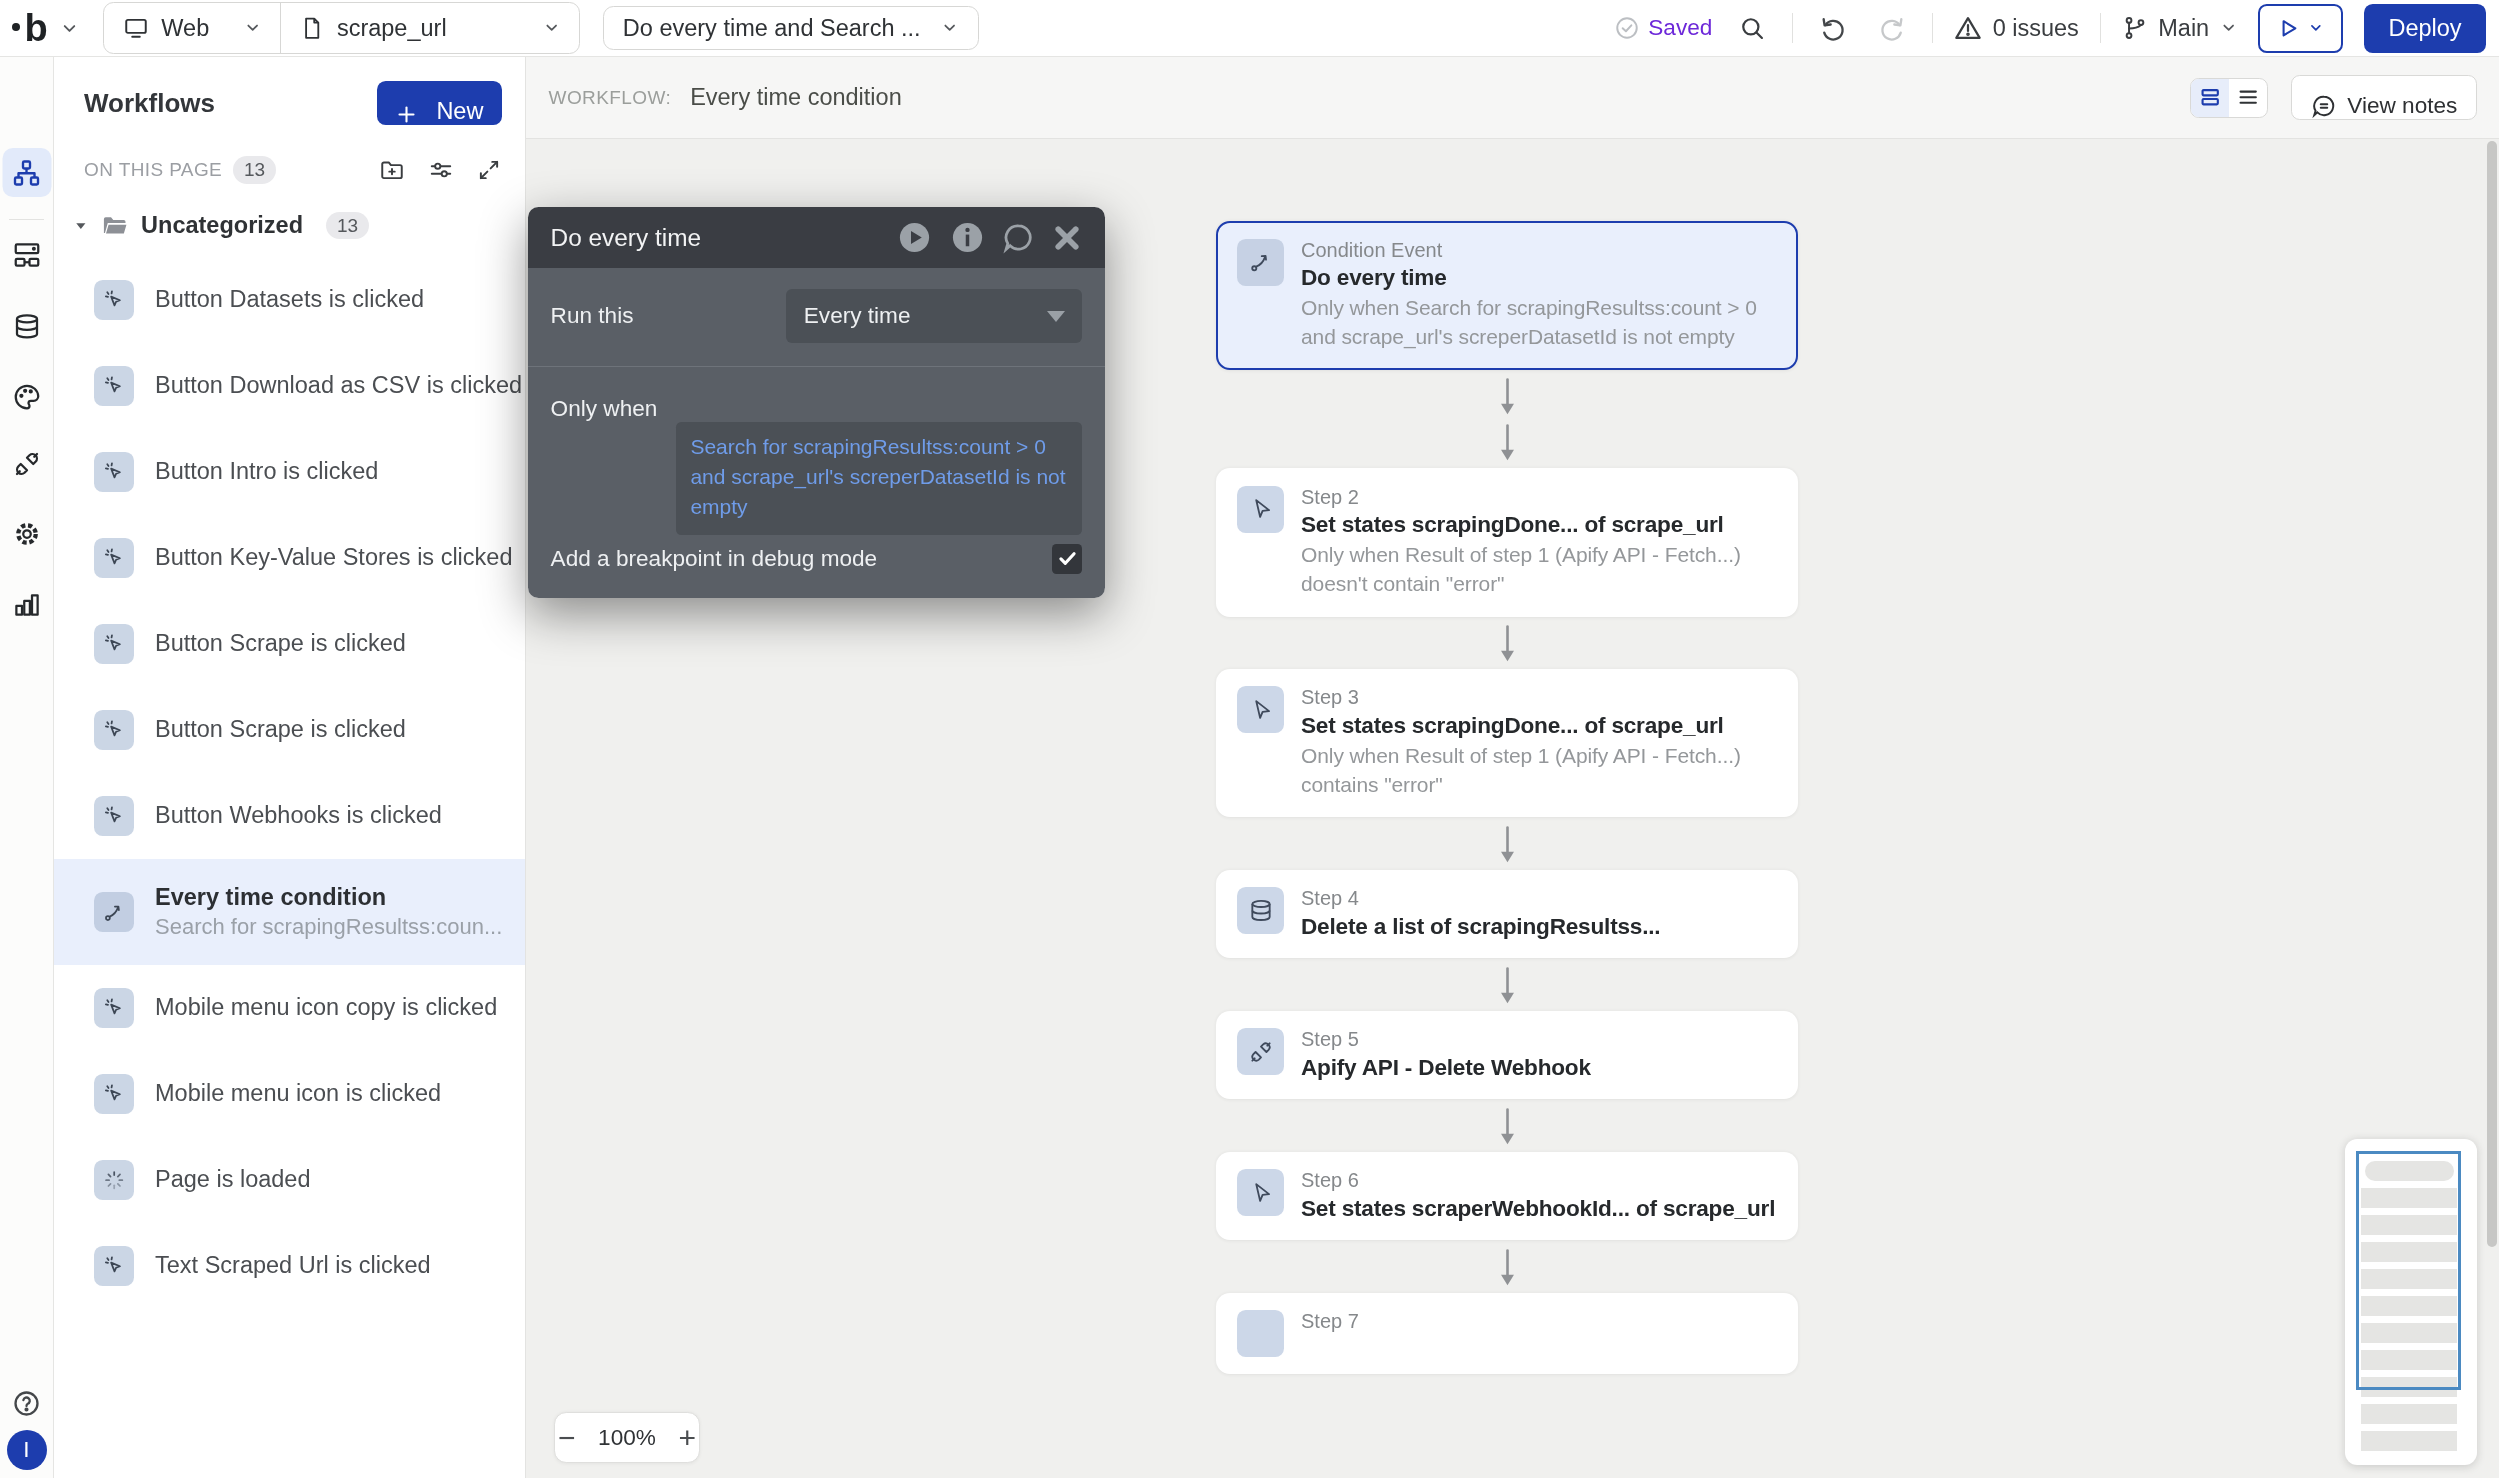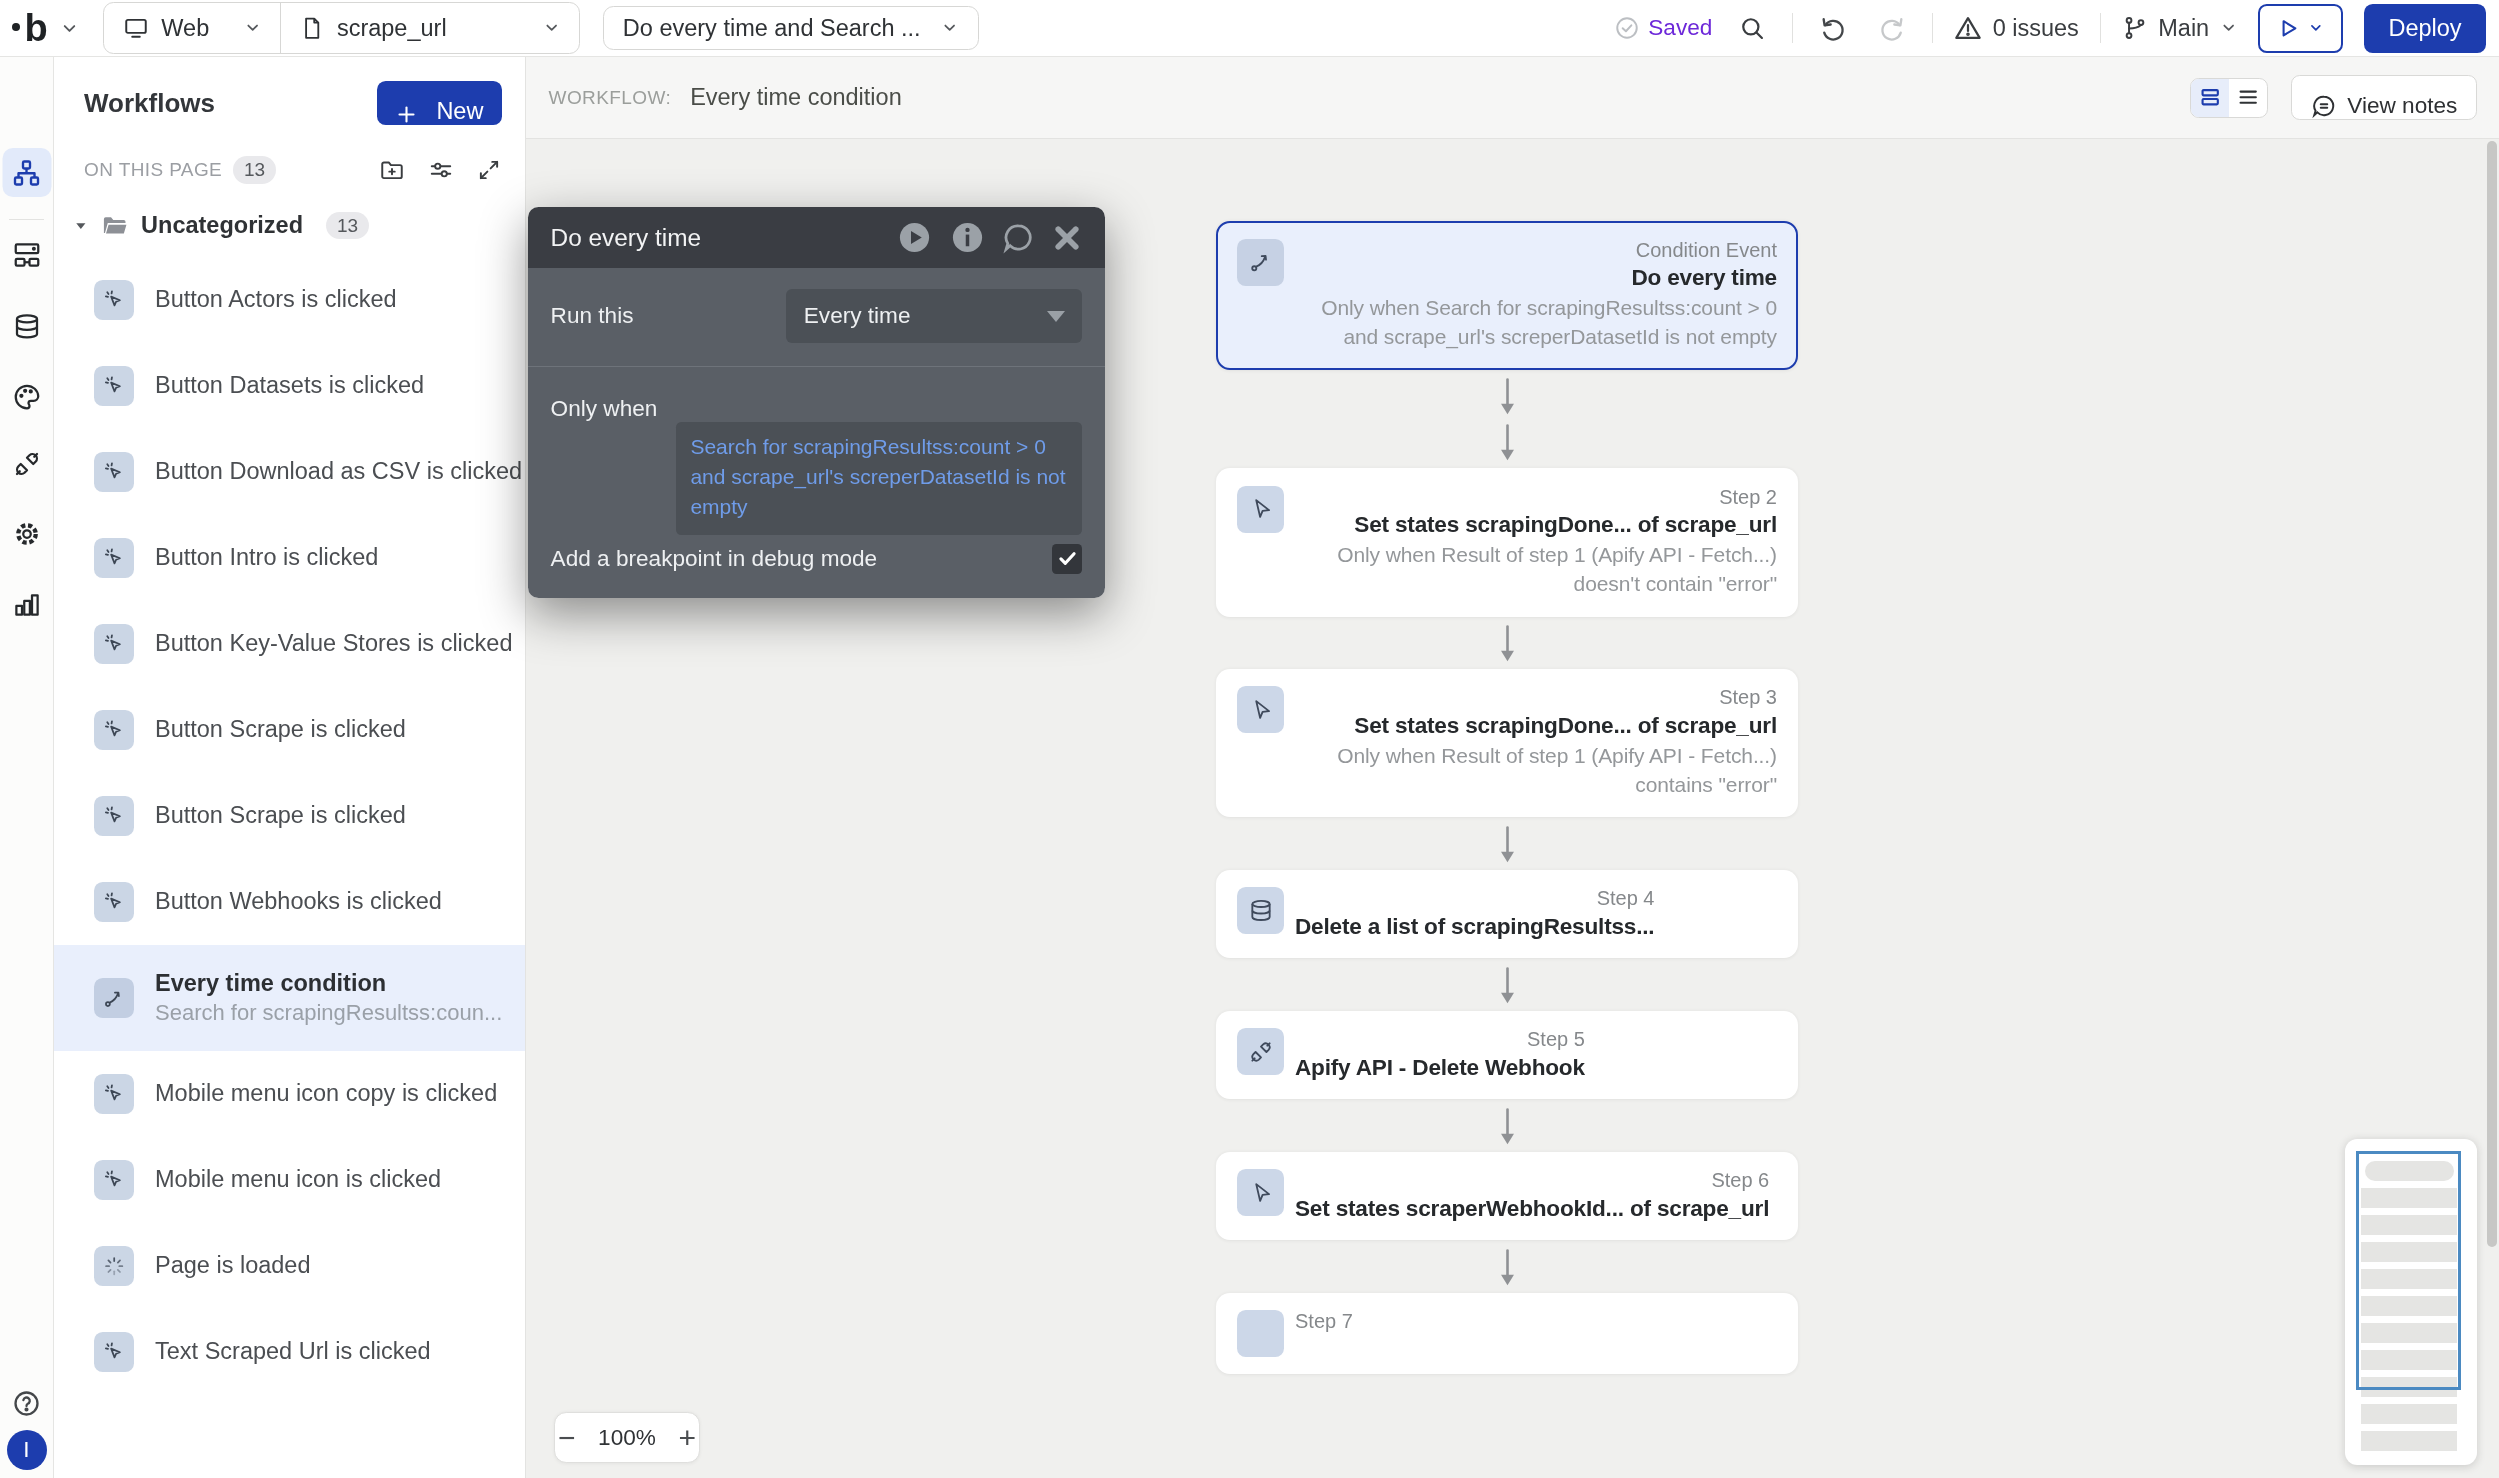--- a/index.html
+++ b/index.html
@@ -80,21 +80,21 @@
   .wf-title { font-size:23.5px; color:#4a4d48; margin-left:19px; }
   .strip-right { margin-left:auto; display:flex; align-items:center; gap:22.6px; }
   .view-toggle { display:flex; background:#fff; border:0.9px solid #d9d9d7; border-radius:8.7px; overflow:hidden; height:40px; }
   .view-seg { width:38px; display:flex; align-items:center; justify-content:center; cursor:pointer; color:#2f3235; }
   .view-seg.active { background:#e7edfa; color:#1d3dae; }
   .view-notes-btn { display:flex; align-items:flex-end; gap:10.5px; background:#fff; border:0.9px solid #d9d9d7; border-radius:8.7px;
     height:45px; padding:0 19px; font-size:22.6px; color:#2e3033; cursor:pointer; font-family:inherit; }
 
   .flow { position:absolute; left:690px; top:164px; width:582px; display:flex; flex-direction:column; align-items:stretch; }
   .flow-card { background:#fff; border-radius:14px; box-shadow:0 0.9px 3.5px rgba(40,40,40,0.07);
-    display:flex; gap:11px; padding:17.4px 21px; cursor:pointer;text-align:right; }
+    display:flex; gap:17px; padding:17.4px 21px; cursor:pointer; }
   .flow-card.event { background:#e9effc; border:2.6px solid #1d3dae; padding:15.7px 19px; }
   .flow-chip { flex:0 0 auto; width:47px; height:47px; border-radius:8.7px; background:#ccd7e8; color:#3f4a5c;
     display:flex; align-items:center; justify-content:center; }
   .flow-card.event .flow-chip { background:#c6d1e4; }
   .flow-text { display:flex; flex-direction:column; gap:1.7px; min-width:0; }
   .flow-kind { font-size:20px; color:#85888b; }
   .flow-title { font-size:22.6px; font-weight:bold; color:#26292c; line-height:1.3; letter-spacing:-0.2px; }
   .flow-title:empty { display:none; }
   .flow-desc { font-size:21px; color:#94979a; line-height:1.38; letter-spacing:-0.1px; }
   .flow-desc:empty { display:none; }
@@ -360,35 +360,20 @@
         </svg>
       <svg width="28" height="28" viewBox="0 0 24 24" fill="#8d9096">
           <path d="M2.5 6a1.5 1.5 0 0 1 1.5-1.5h4.6l1.9 2.3h9A1.5 1.5 0 0 1 21 8.3v1.2H5.8L3.4 18H2.5zM6.5 11h15.3l-2.2 7.5H4.3z"></path>
         </svg>
       <span class="folder-name">Uncategorized</span>
       <span class="badge">13</span>
     </div>
 
     <div class="wf-list">
 
-        <div class="wf-item">
-          <div class="chip" data-icon="cursor-click">
-            <svg class="i-cursor-click" width="24.4" height="24.4" viewBox="0 0 24 24" fill="none" stroke="currentColor" stroke-width="1.7" stroke-linecap="round" stroke-linejoin="round">
-              <path d="M9 8.5l3.3 8.6 1.6-3.6 3.7-1.4z"></path>
-              <line x1="5.2" y1="4.2" x2="6.4" y2="6"></line>
-              <line x1="3.8" y1="8.2" x2="5.9" y2="8.7"></line>
-              <line x1="9.8" y1="3.2" x2="9.4" y2="5.4"></line>
-            </svg>
-
-          </div>
-          <div class="wf-item-text">
-            <div class="wf-item-title">Button Actors is clicked</div>
-
-          </div>
-        </div>
 
         <div class="wf-item">
           <div class="chip" data-icon="cursor-click">
             <svg class="i-cursor-click" width="24.4" height="24.4" viewBox="0 0 24 24" fill="none" stroke="currentColor" stroke-width="1.7" stroke-linecap="round" stroke-linejoin="round">
               <path d="M9 8.5l3.3 8.6 1.6-3.6 3.7-1.4z"></path>
               <line x1="5.2" y1="4.2" x2="6.4" y2="6"></line>
               <line x1="3.8" y1="8.2" x2="5.9" y2="8.7"></line>
               <line x1="9.8" y1="3.2" x2="9.4" y2="5.4"></line>
             </svg>
 

